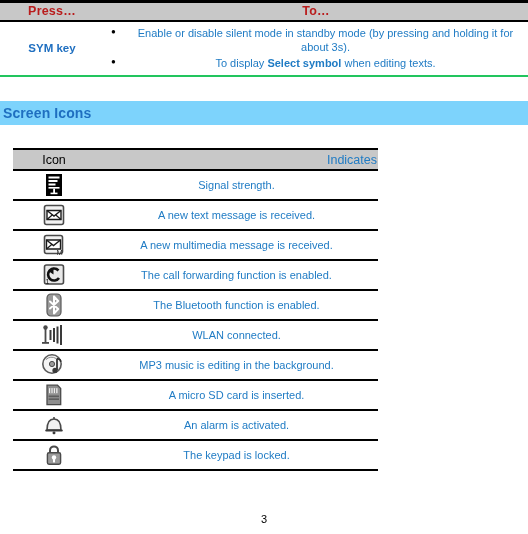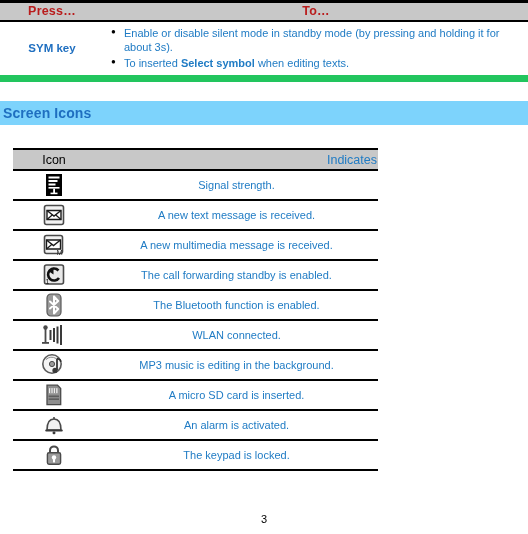--- a/index.html
+++ b/index.html
@@ -19,22 +19,22 @@
     border-top: 3px solid #000;
     border-bottom: 2px solid #000;
     height: 19px;
     color: #b91c1c;
     font-size: 12.5px;
     font-weight: 600;
     text-align: center;
     letter-spacing: .2px;
   }
   .keys-table .body-row td {
-    border-bottom: 7px solid #22c55e;
-    padding-top: 4px; padding-bottom: 4px;
+    border-bottom: 2px solid #22c55e;
+    padding-top: 4px; padding-bottom: 4px; text-align: center;
   }
   .key-name {
     width: 104px;
     text-align: center;
     color: #1f6fc0;
     font-size: 11.5px;
     font-weight: bold;
   }
   .key-desc { padding-left: 6px; }
 
@@ -116,21 +116,21 @@
     <tbody>
       <tr class="hdr-row">
         <td class="key-name">Press…</td>
         <td>To…</td>
       </tr>
       <tr class="body-row">
         <td class="key-name">SYM key</td>
         <td class="key-desc">
           <ul class="bullets">
             <li><span>Enable or disable silent mode in standby mode (by pressing and holding it for about 3s).</span></li>
-            <li><span>To inserted </span><b>Select symbol</b><span> when editing texts.</span></li>
+            <li><span>To display </span><b>Select symbol</b><span> when editing texts.</span></li>
           </ul>
         </td>
       </tr>
     </tbody>
   </table>
 
   <div class="section-bar">
     <h2>Screen Icons</h2>
   </div>
 
@@ -192,21 +192,21 @@
           <td class="c-icon">
             <span class="glyph">
               <svg width="22" height="22" viewBox="0 0 22 22">
                 <rect x="1.5" y="1" width="19" height="19" rx="2" fill="#e8e8e8" stroke="#4a4a4a" stroke-width="1.6"></rect>
                 <path d="M15.5 6.5 a6 6 0 1 0 0.5 7.5" fill="none" stroke="#111" stroke-width="2.6"></path>
                 <path d="M10.5 3.2 L5.2 7 L10.5 10.4 Z" fill="#111"></path>
                 <text x="2.6" y="19.6" font-family="Liberation Sans, sans-serif" font-size="7" fill="#111">1</text>
               </svg>
             </span>
           </td>
-          <td class="c-desc">The call forwarding standby is enabled.</td>
+          <td class="c-desc">The call forwarding function is enabled.</td>
         </tr>
 
         <tr>
           <td class="c-icon">
             <span class="glyph">
               <svg width="18" height="24" viewBox="0 0 18 24">
                 <rect x="2" y="1" width="14" height="22" rx="4" fill="#9a9a9a" stroke="#5a5a5a" stroke-width="1.2"></rect>
                 <path d="M9 3.5 L9 20.5 M9 3.5 L13.2 8 L5 15.5 M9 20.5 L13.2 16 L5 8.5" fill="none" stroke="#fff" stroke-width="2" stroke-linejoin="round" stroke-linecap="round"></path>
               </svg>
             </span>

